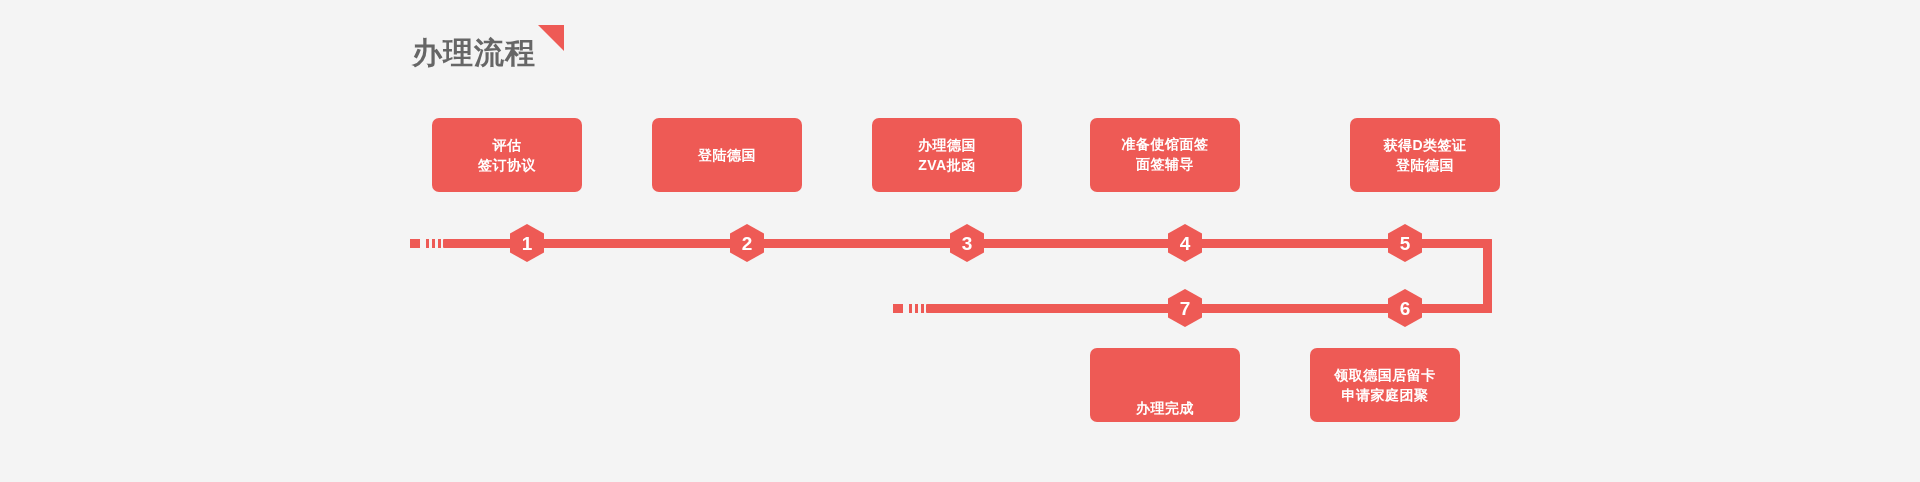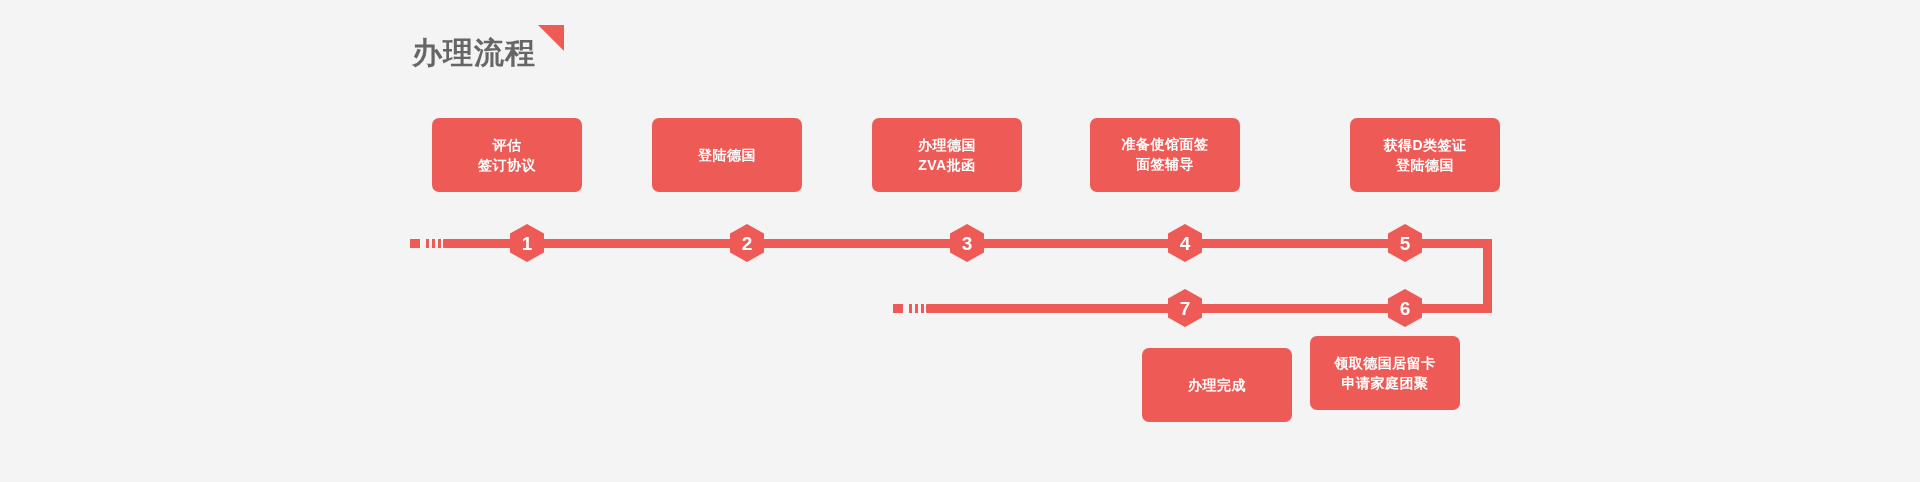--- a/index.html
+++ b/index.html
@@ -139,22 +139,22 @@
     <span>5</span>
   </div>
 
   <div class="hex" style="left:1388px;top:289px;">
     <span>6</span>
   </div>
   <div class="hex" style="left:1168px;top:289px;">
     <span>7</span>
   </div>
 
-  <div class="pbox" style="left:1142px;top:348px;width:150px;height:74px;">
+  <div class="pbox" style="left:1090px;top:348px;width:150px;height:74px;align-items:flex-end;">
     <span class="lines">办理完成</span>
   </div>
 
-  <div class="pbox" style="left:1310px;top:336px;width:150px;height:74px;">
+  <div class="pbox" style="left:1310px;top:348px;width:150px;height:74px;">
     <span class="lines">领取德国居留卡
 申请家庭团聚</span>
   </div>
 
 </div>
 
 </body></html>

